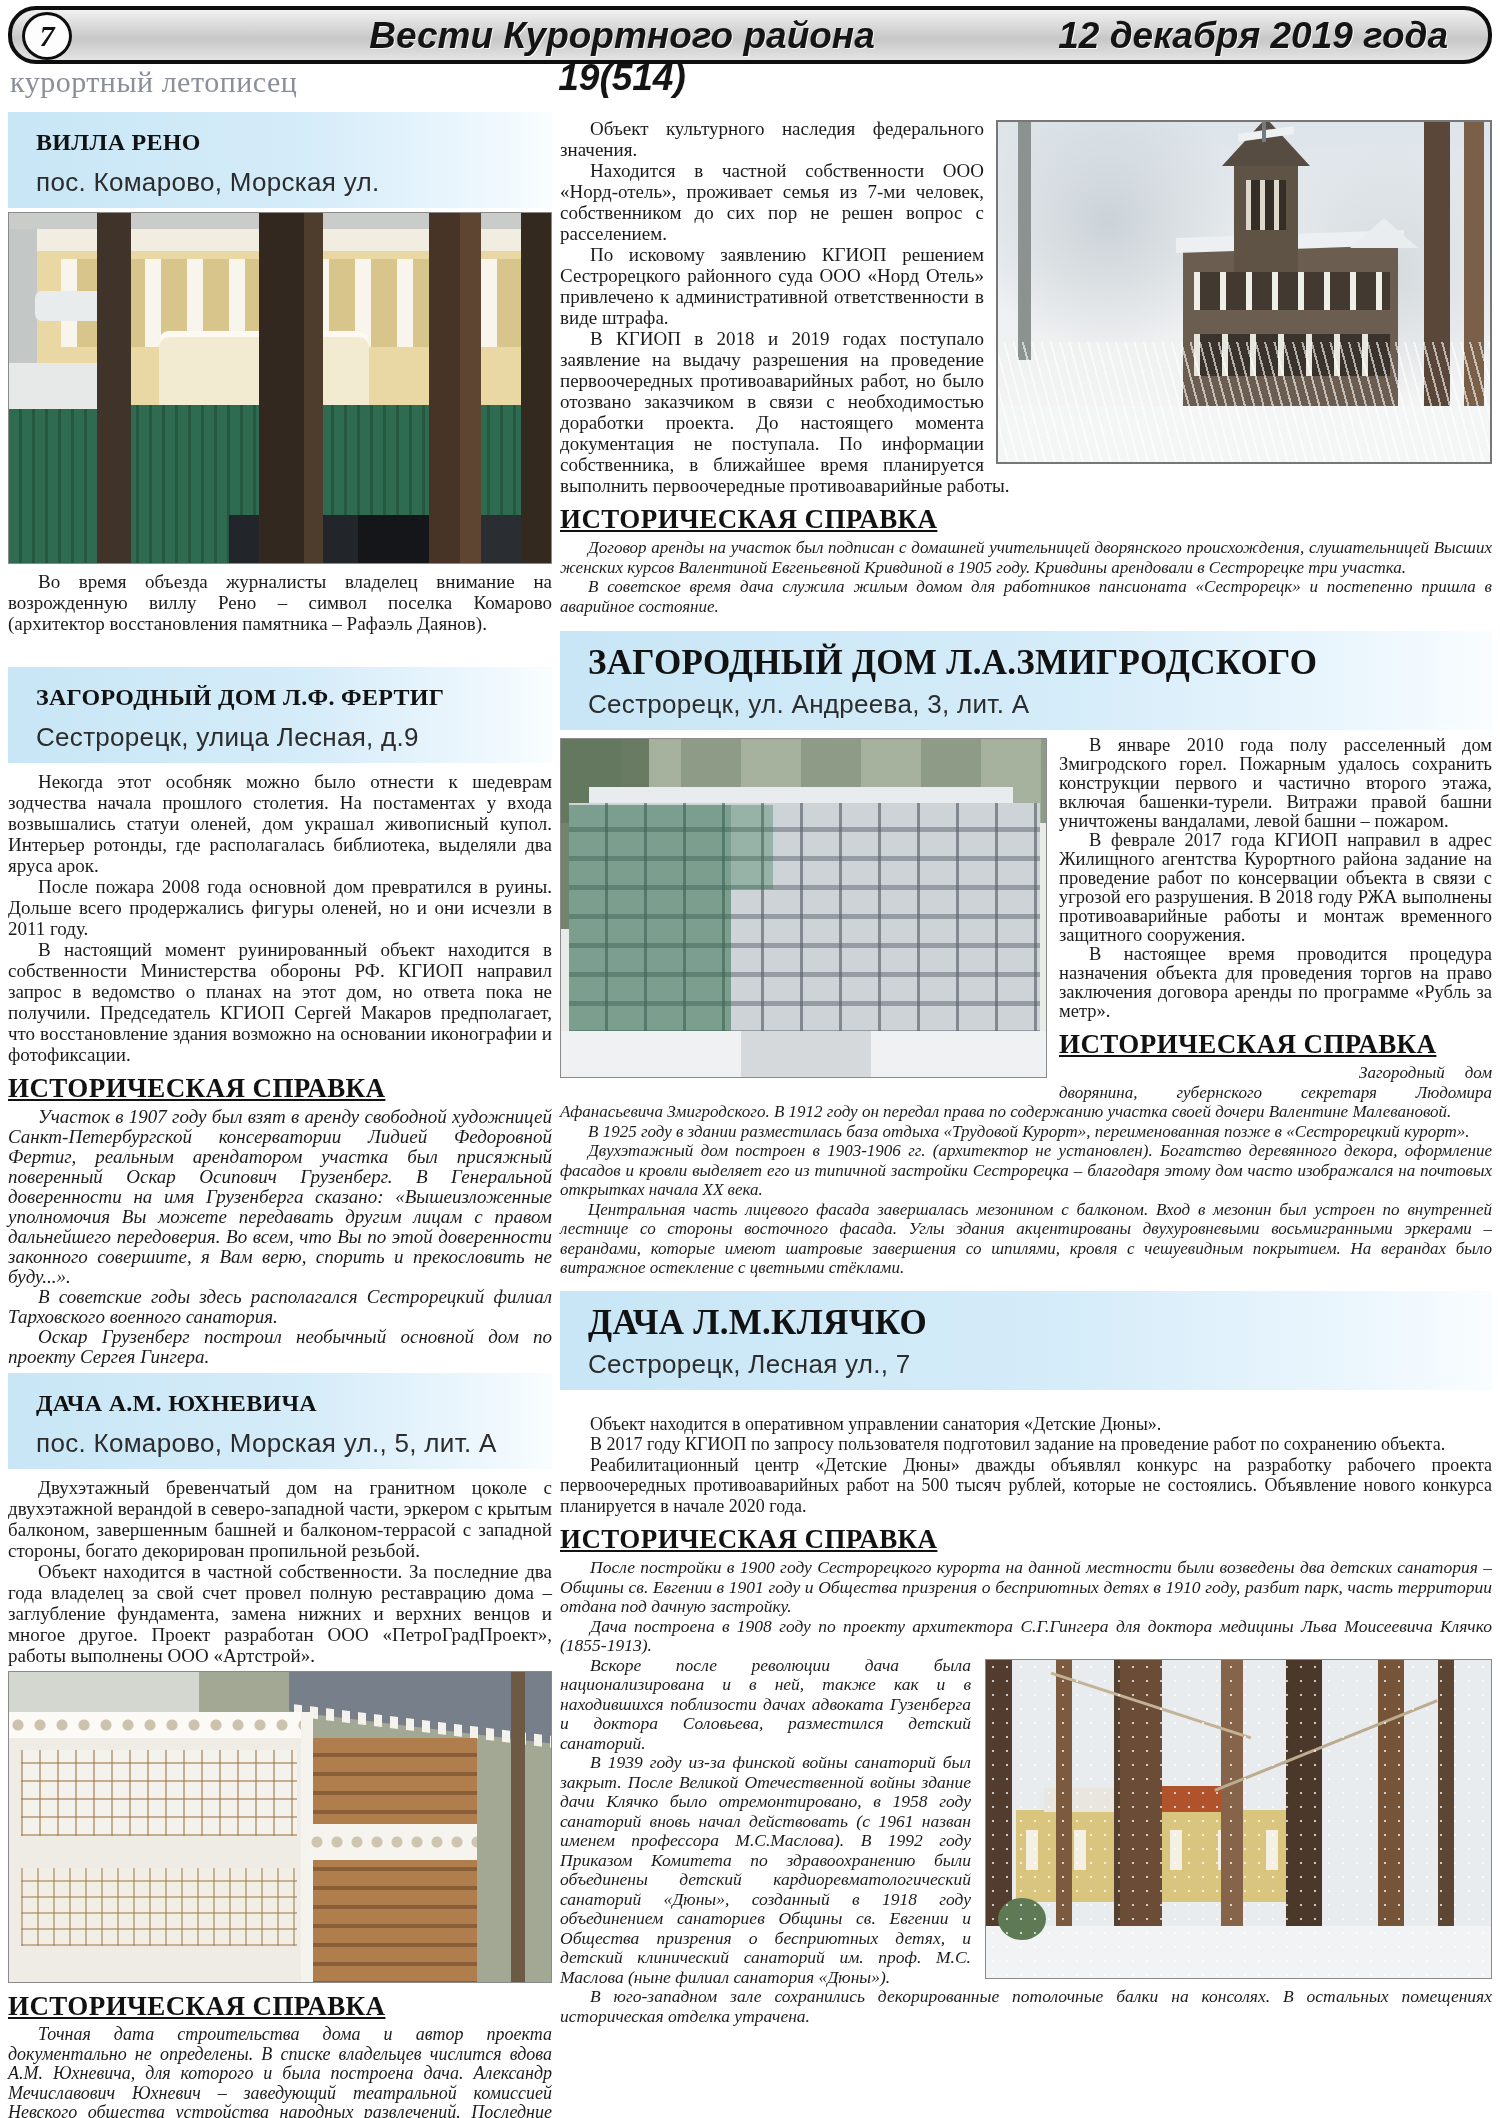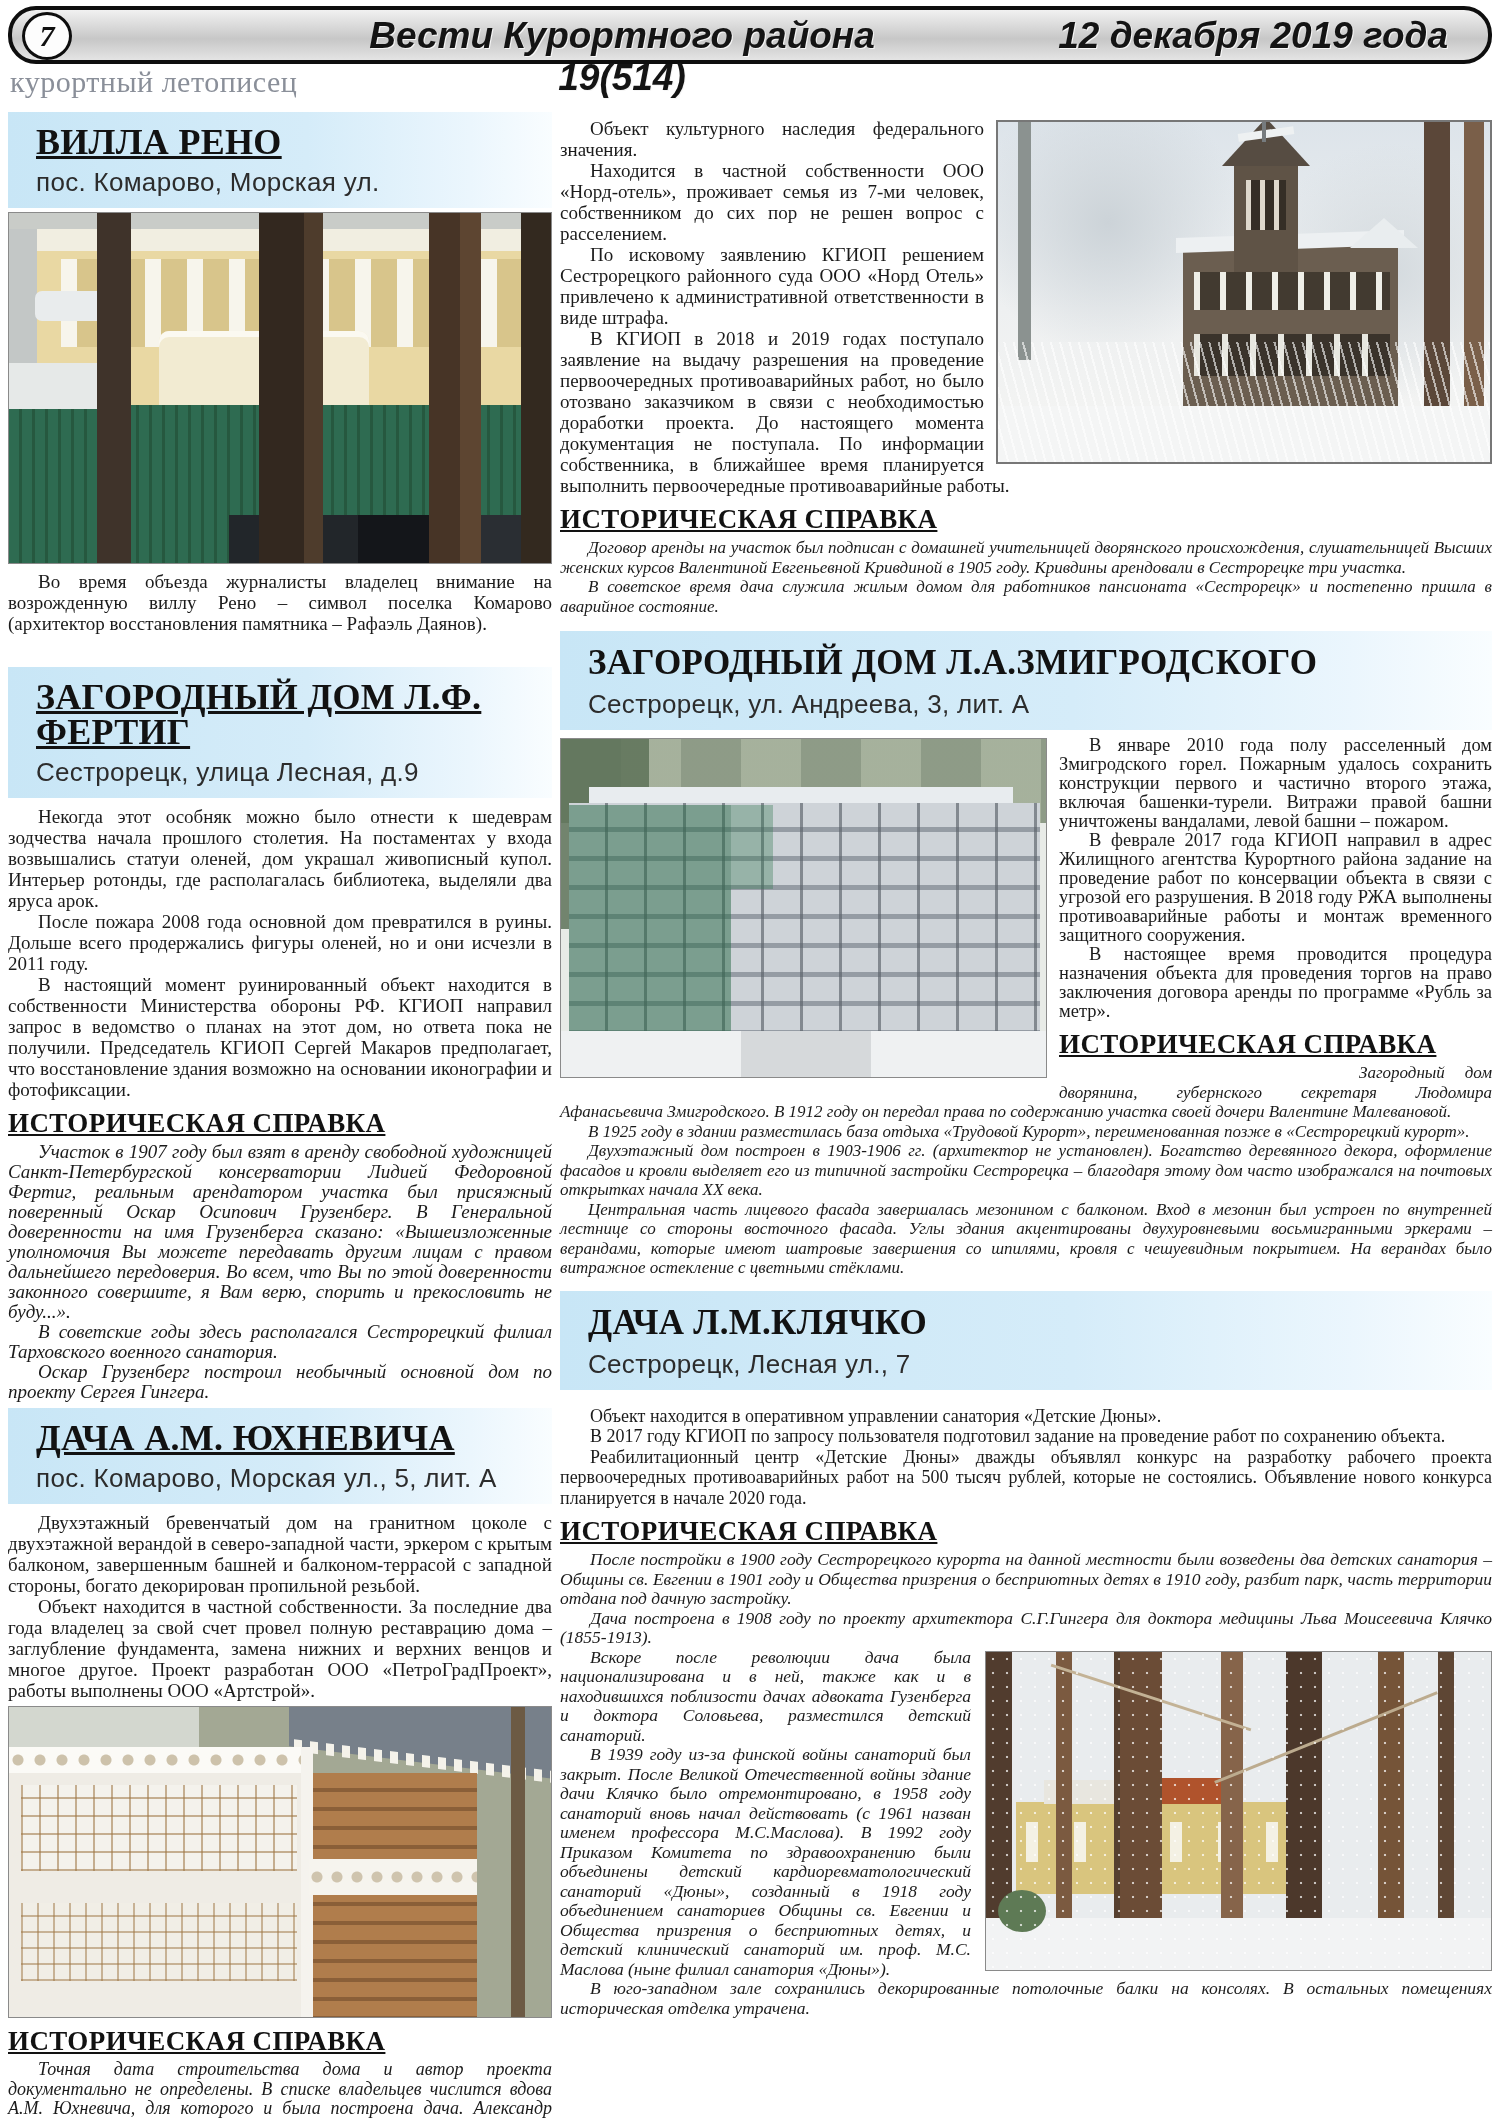--- a/index.html
+++ b/index.html
@@ -20,21 +20,21 @@
     text-shadow:1px 1px 0 #f6f6f6;}
   .rubric{position:absolute;left:10px;top:64px;
     font:400 30px/36px "Liberation Serif",serif;color:#8a8f99;letter-spacing:.5px;}
   
   .col-left{position:absolute;left:8px;top:112px;width:544px;}
   .col-right{position:absolute;left:560px;top:112px;width:932px;}
   
   .art-head{background:linear-gradient(90deg,#c8e6f6 0%,#d5ecf9 55%,#ebf6fd 85%,#f9fdff 100%);
     padding:13px 8px 12px 28px;}
   .art-head h2{margin:0;font:700 35px/38px "Liberation Serif",serif;color:#121212;letter-spacing:.3px;}
-  .col-left .art-head h2{font-size:36px;line-height:35px;text-decoration:underline;}
+  .col-left .art-head h2{font-size:24px;line-height:35px;}
   .art-head .addr{margin-top:8px;font:400 26px/28px "Liberation Sans",sans-serif;color:#2c2c2c;letter-spacing:.3px;}
   
   p{margin:0;text-align:justify;text-indent:30px;}
   .body-l p{font:19px/21px "Liberation Serif",serif;}
   .cap{font:19px/21px "Liberation Serif",serif;margin-top:7px;}
   h3.spr-h{margin:8px 0 4px;font:700 27px/30px "Liberation Serif",serif;color:#121212;letter-spacing:.4px;text-decoration:underline;}
   .spr-l p{font:italic 19px/20px "Liberation Serif",serif;}
   .spr-yu p{font:italic 18px/19.5px "Liberation Serif",serif;}
   .kr-body p{font:19px/21px "Liberation Serif",serif;}
   .z-body p{font:18.5px/19px "Liberation Serif",serif;}
@@ -44,21 +44,21 @@
   .kl-spr p{font:italic 17.5px/19.5px "Liberation Serif",serif;}
   
   .sec-fertig{margin-top:33px;}
   .sec-fertig .body-l{margin-top:8px;}
   .sec-yukh{margin-top:6px;}
   .sec-yukh .body-l{margin-top:8px;}
   .sec-zmig{margin-top:15px;}
   .sec-kly{margin-top:13px;}
   .kr-flow{margin-top:6px;}
   .z-flow{margin-top:6px;}
-  .kl-body{margin-top:16px;}
+  .kl-body{margin-top:24px;}
   .kl-flow{margin-top:2px;}
   .flow::after{content:"";display:block;clear:both;}
   
   .photo{position:relative;overflow:hidden;border:1px solid #8a8a8a;background:#dfe3e6;}
   .s{position:absolute;}
   .ph1{width:542px;height:350px;margin-top:4px;}
   .ph4{width:542px;height:310px;margin-top:5px;}
   .ph2{width:492px;height:340px;float:right;margin:2px 0 10px 12px;border:2px solid #777;}
   .ph3{width:485px;height:338px;float:left;margin:2px 12px 6px 0;}
   .ph5{width:505px;height:318px;float:right;margin:3px 0 0 14px;}

